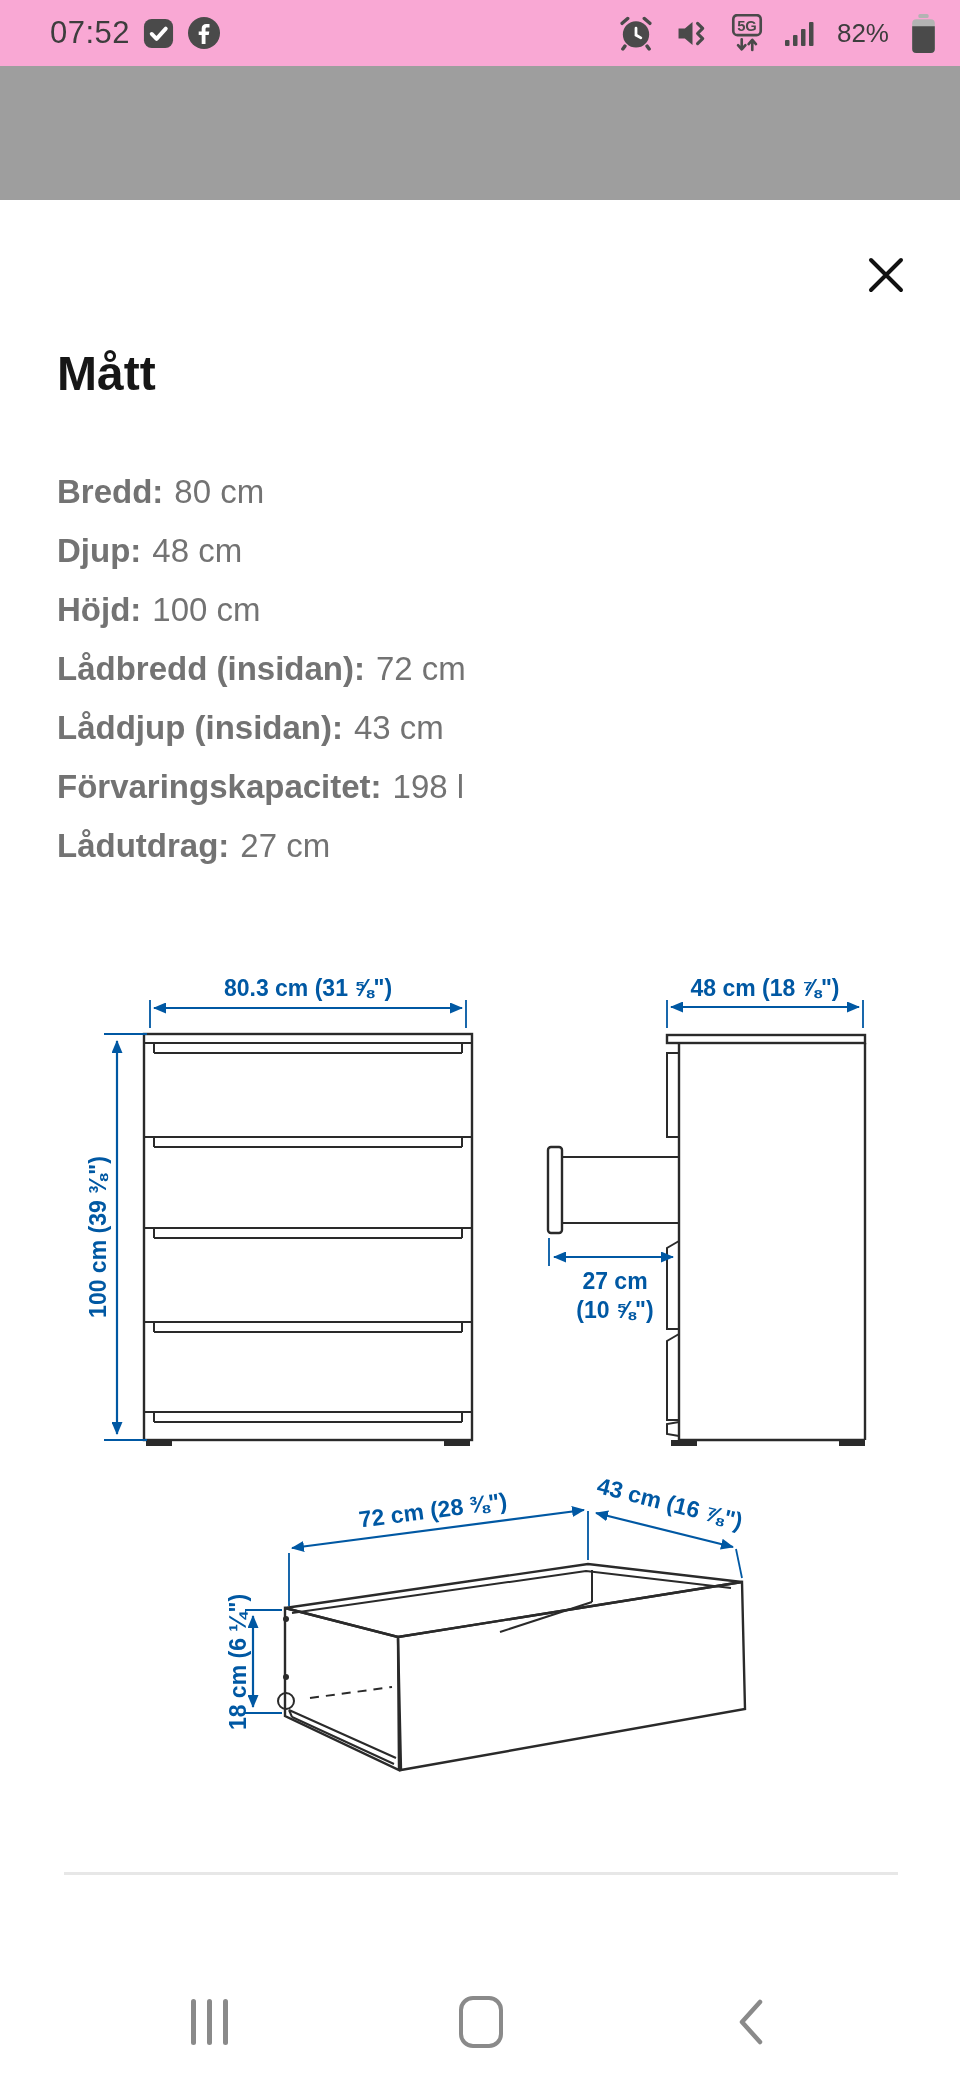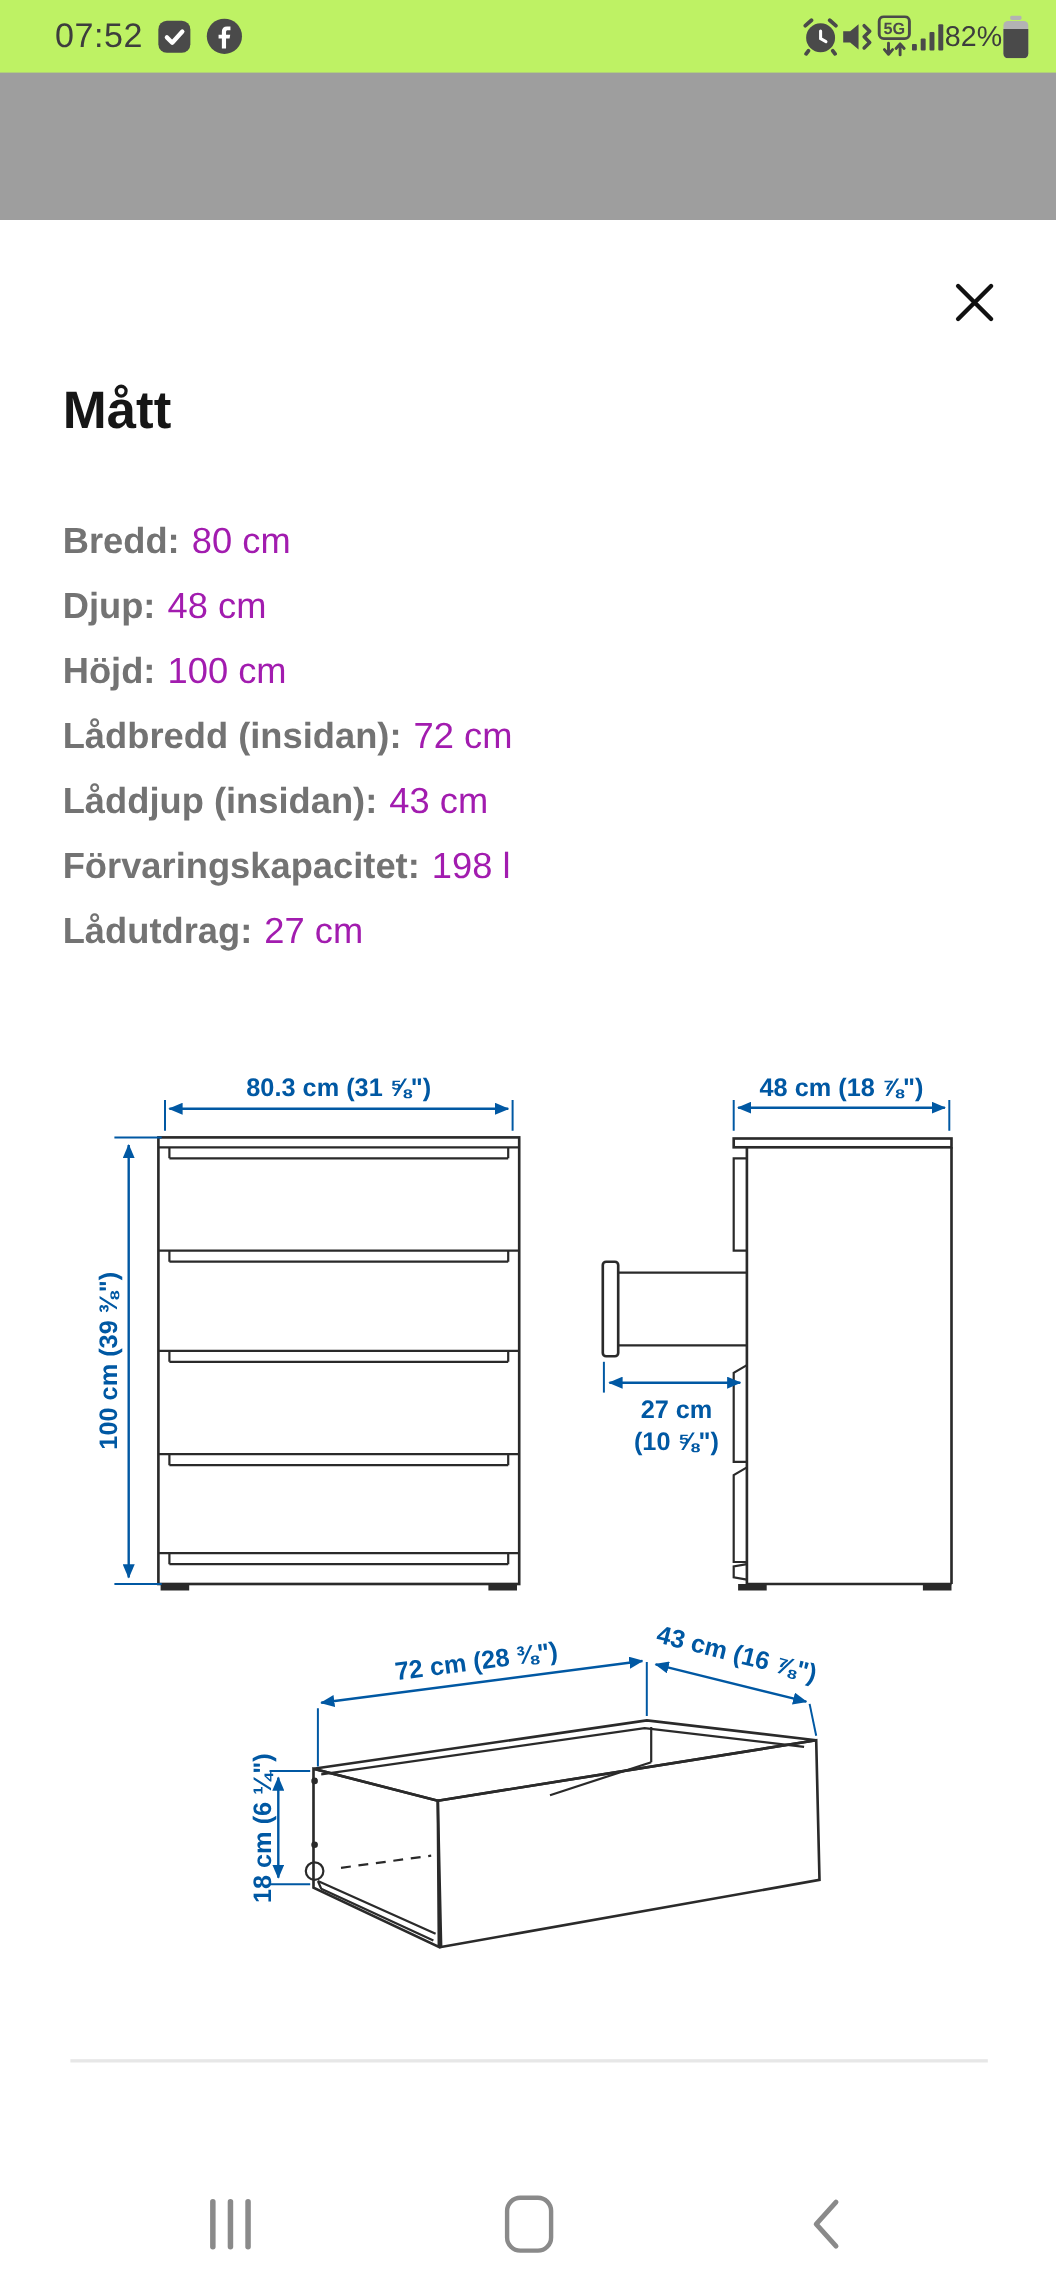--- a/index.html
+++ b/index.html
@@ -1,35 +1,35 @@
 <!DOCTYPE html>
 <html><head>
 <meta charset="utf-8">
 <style>
   html,body{margin:0;padding:0;background:#dedede;}
   .screen{position:relative;width:960px;height:2080px;background:#ffffff;overflow:hidden;
           font-family:"Liberation Sans",sans-serif;}
   
-  .status-bar{position:absolute;left:0;top:0;width:960px;height:76px;background:#bef264;}
+  .status-bar{position:absolute;left:0;top:0;width:960px;height:76px;background:#f9a8d4;}
   .sb-left{position:absolute;left:50px;top:0;height:66px;display:flex;align-items:center;gap:12px;}
-  .sb-right{position:absolute;right:24px;top:0;height:66px;display:flex;align-items:center;gap:0;}
+  .sb-right{position:absolute;right:24px;top:0;height:66px;display:flex;align-items:center;gap:22px;}
   .sb-time{font-size:31px;color:#3d3d3d;letter-spacing:.5px;}
   .sb-pct{font-size:26px;color:#3d3d3d;}
   .sb-icon{display:block;}
   
   .backdrop{position:absolute;left:0;top:66px;width:960px;height:134px;background:#9e9e9e;}
   .sheet{position:absolute;left:0;top:200px;width:802px;height:1880px;background:#ffffff;
          border-radius:30px 30px 0 0;}
   .close-btn{position:absolute;left:865px;top:54px;width:42px;height:42px;background:none;border:none;
              padding:0;cursor:pointer;}
   .title{position:absolute;left:57px;top:146px;margin:0;font-size:48px;font-weight:bold;color:#161616;}
   .specs{list-style:none;margin:0;padding:0;position:absolute;left:57px;top:262px;}
   .spec-row{height:59px;display:flex;align-items:center;font-size:33px;}
   .spec-label{font-weight:bold;color:#737373;margin-right:11px;white-space:pre;}
-  .spec-value{color:#a21caf;}
+  .spec-value{color:#737373;}
   .diagram{position:absolute;left:0;top:750px;}
   .divider{position:absolute;left:64px;top:1672px;width:834px;height:3px;background:#e7e7e7;}
   
   .ln{stroke:#2a2a2a;stroke-width:2.4;fill:none;}
   .lnt{stroke:#2a2a2a;stroke-width:2;fill:none;}
   .fil{fill:#2a2a2a;stroke:none;}
   .dim{stroke:#0058a3;stroke-width:2.2;fill:none;}
   .ext{stroke:#0058a3;stroke-width:1.8;fill:none;}
   .dim-label{font-family:"Liberation Sans",sans-serif;font-size:23px;font-weight:bold;
              fill:#0058a3;text-anchor:middle;}

